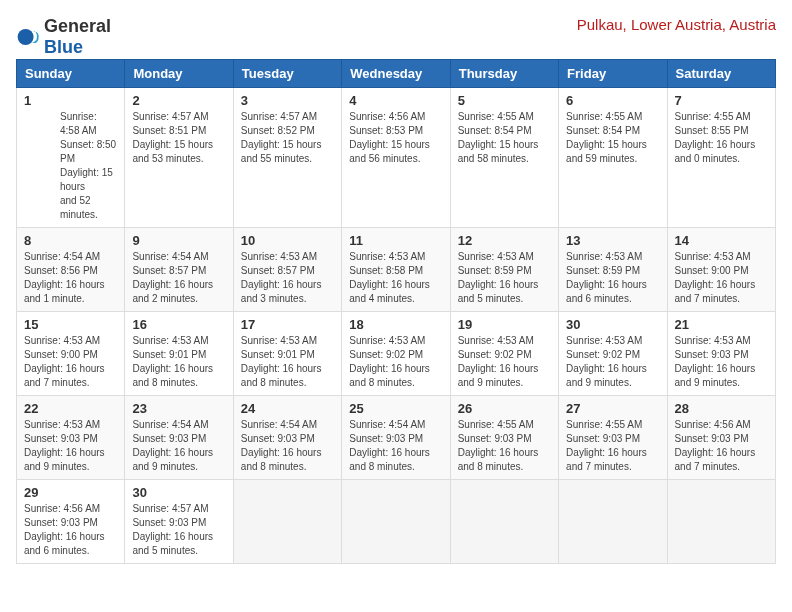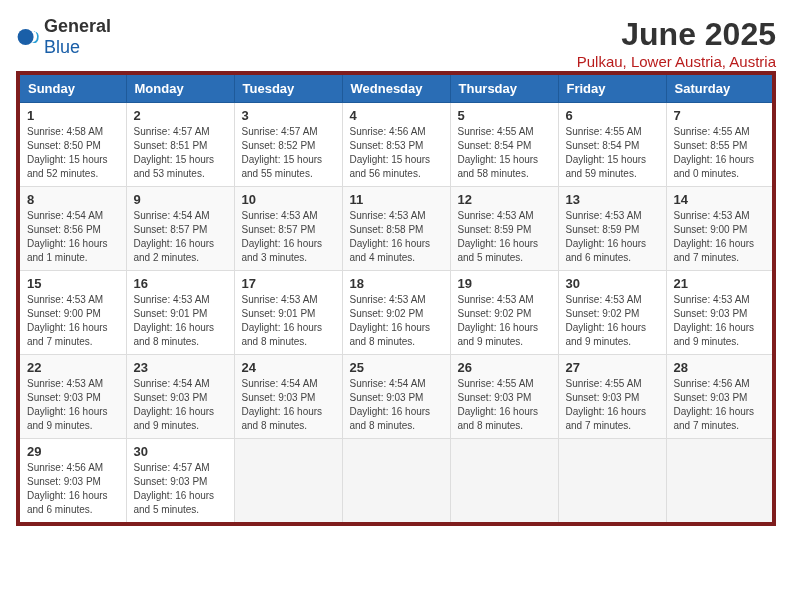--- a/index.html
+++ b/index.html
@@ -21,21 +21,21 @@
       align-items: center;
       gap: 4px;
     }
     .logo-text-general {
       font-size: 18px;
       font-weight: bold;
       color: #333;
     }
     .logo-text-blue {
       font-size: 18px;
-      font-weight: normal;
+      font-weight: bold;
       color: #1a5fa8;
     }
     .logo-icon {
       width: 24px;
       height: 24px;
     }
     .title-area {
       text-align: right;
     }
     .month-title {
@@ -43,21 +43,21 @@
       font-weight: bold;
       color: #333;
     }
     .location-title {
       font-size: 15px;
       color: #b91c1c;
     }
     .calendar-table {
       width: 100%;
       border-collapse: collapse;
-      border: 4px solid #7f1d1d;
+      border: 1px solid #7f1d1d;
     }
     .calendar-table th {
       background-color: #2a6db5;
       color: #fff;
       font-size: 13px;
       font-weight: bold;
       text-align: left;
       padding: 6px 8px;
       border: 1px solid #1e5a9a;
     }
@@ -97,42 +97,41 @@
     <svg class="logo-icon" viewBox="0 0 30 30" xmlns="http://www.w3.org/2000/svg">
       <circle cx="12" cy="15" r="10" fill="#1a5fa8"></circle>
       <path d="M22 8 Q30 8 28 18 Q26 24 20 22 Q28 20 26 12 Q24 6 22 8Z" fill="#2a9fd6"></path>
     </svg>
     <div>
       <span class="logo-text-general">General</span><br>
       <span class="logo-text-blue">Blue</span>
     </div>
   </div>
   <div class="title-area">
-    <div class="month-title">June 2025</div>
     <div class="location-title">Pulkau, Lower Austria, Austria</div>
   </div>
 </div>
 
 <table class="calendar-table">
   <thead>
     <tr>
     <th>Sunday</th>
         <th>Monday</th>
         <th>Tuesday</th>
         <th>Wednesday</th>
         <th>Thursday</th>
         <th>Friday</th>
         <th>Saturday</th>
       </tr>
   </thead>
   <tbody id="calendar-body">
   <tr>
         <td>
           <span class="day-number">1</span>
-          <div class="day-info" style="white-space: pre-line;">Sunrise: 4:58 AM
+          <div class="day-info" style="white-space: pre-line; margin-left: 36px;">Sunrise: 4:58 AM
 Sunset: 8:50 PM
 Daylight: 15 hours
 and 52 minutes.</div>
         </td>
         <td>
           <span class="day-number">2</span>
           <div class="day-info" style="white-space: pre-line;">Sunrise: 4:57 AM
 Sunset: 8:51 PM
 Daylight: 15 hours
 and 53 minutes.</div>

